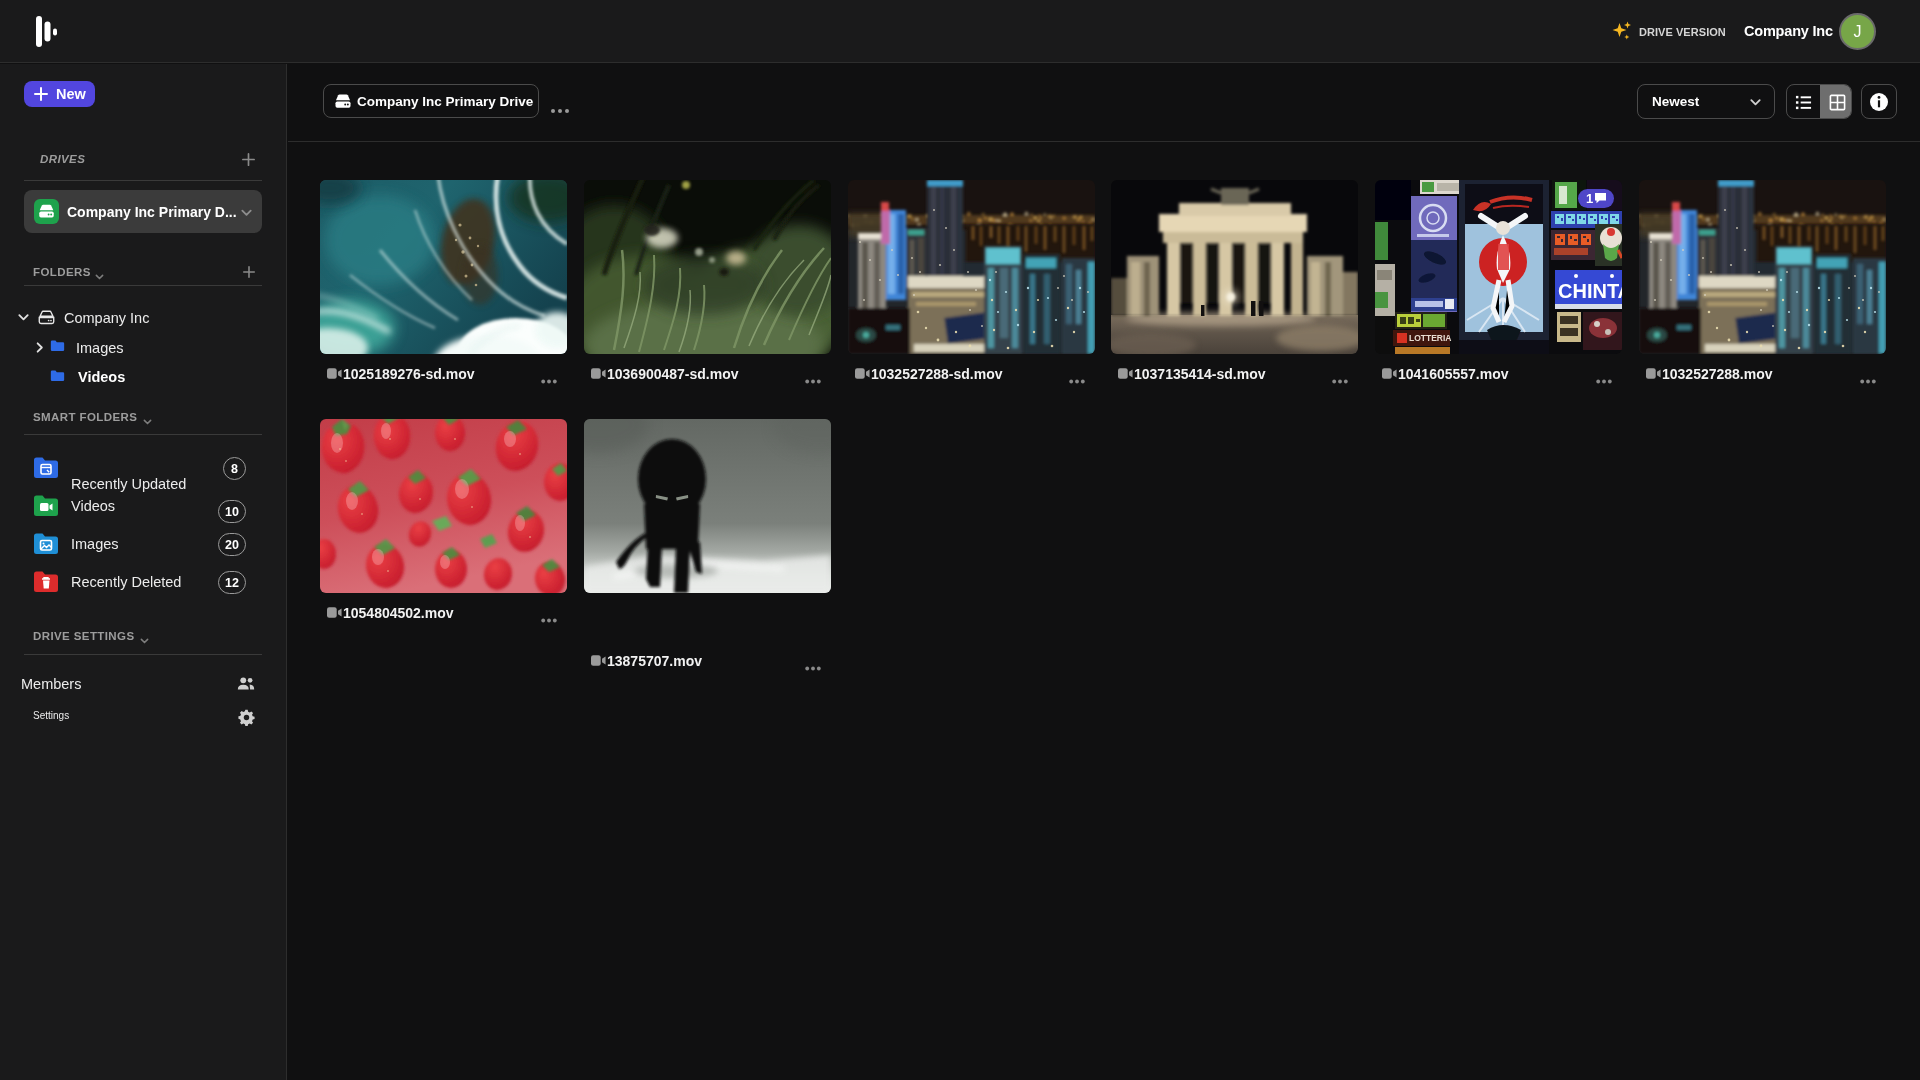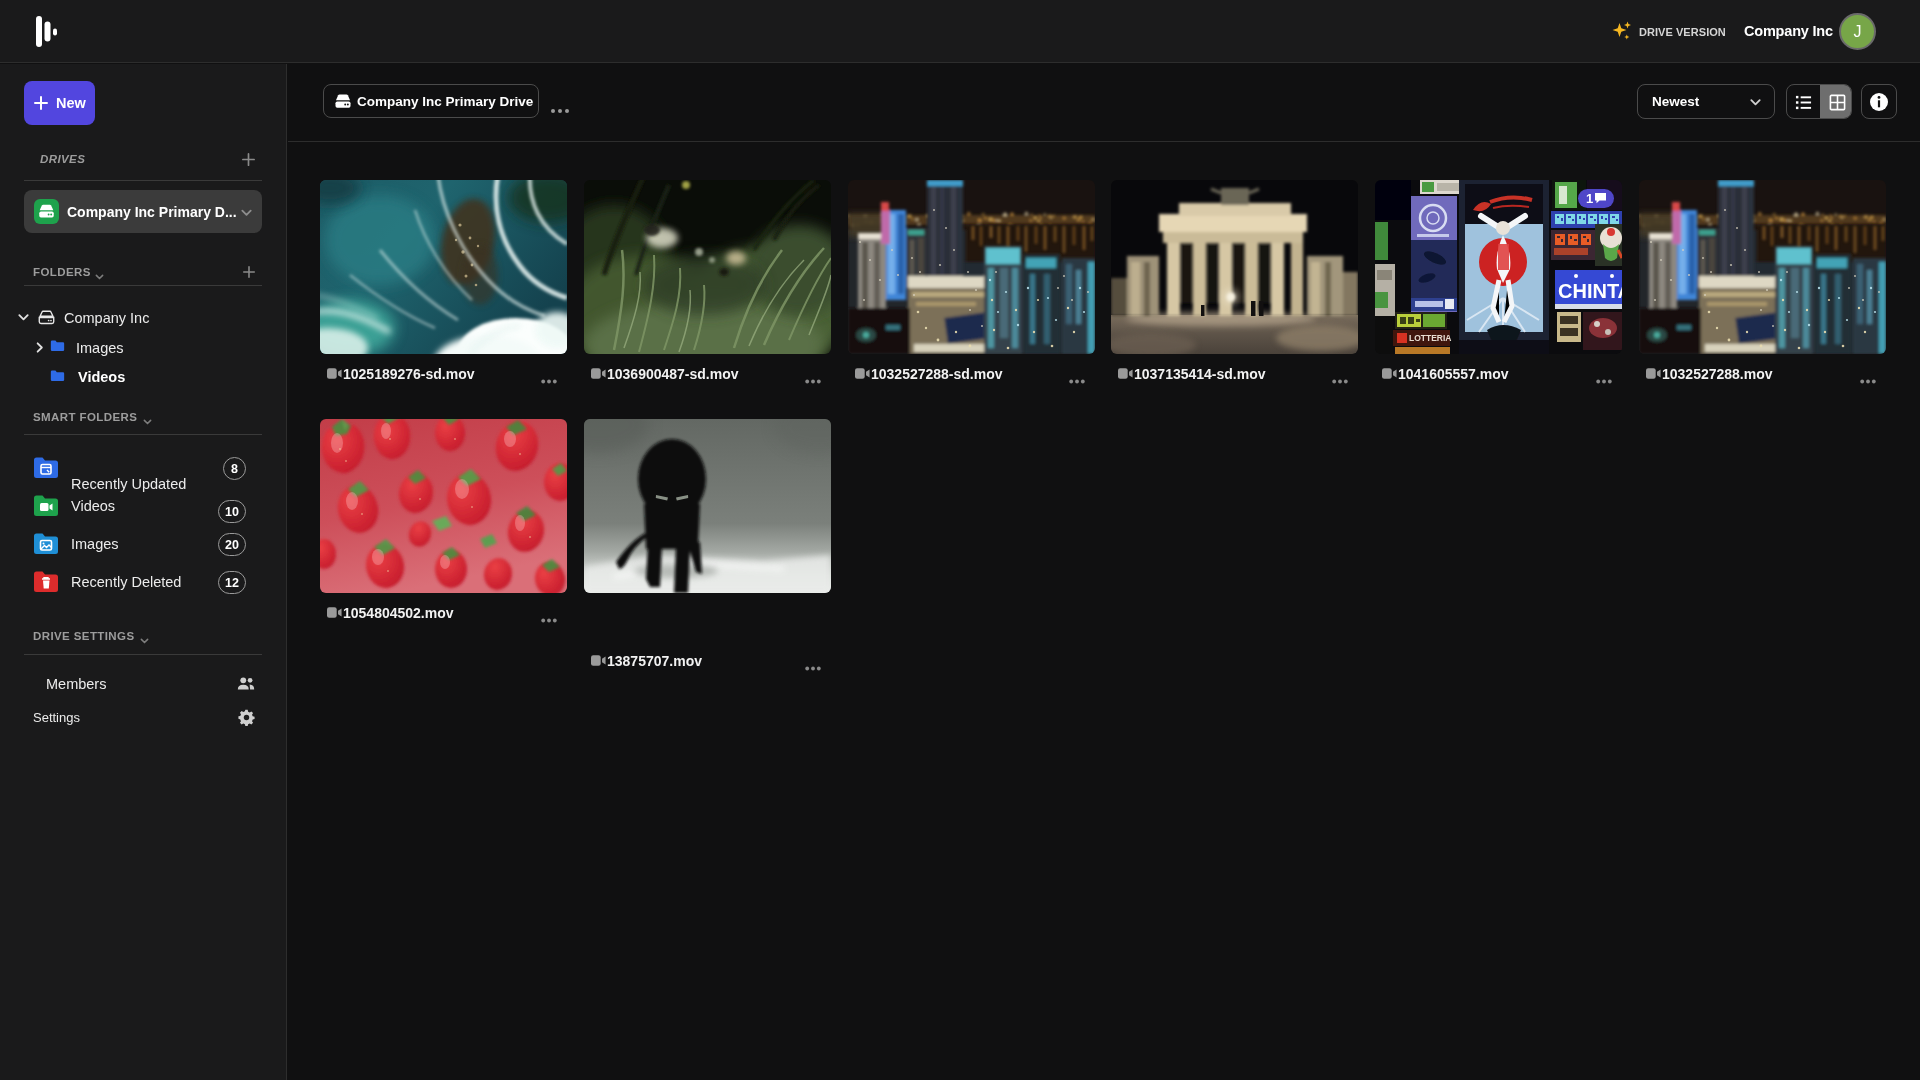--- a/index.html
+++ b/index.html
@@ -4,21 +4,21 @@
 <style>
 * { margin:0; padding:0; box-sizing:border-box; }
 html,body { width:1920px; height:1080px; background:#101011; font-family:"Liberation Sans", sans-serif; overflow:hidden; }
 .abs { position:absolute; }
 #topbar { position:absolute; left:0; top:0; width:1920px; height:63px; background:#1a1a1b; border-bottom:1px solid #2d2d2d; }
 #sidebar { position:absolute; left:0; top:64px; width:287px; height:1016px; background:#1a1a1b; border-right:1px solid #2d2d2d; }
 #main { position:absolute; left:288px; top:64px; width:1632px; height:1016px; background:#101011; }
 #mainhead { position:absolute; left:288px; top:64px; width:1632px; height:78px; border-bottom:1px solid #2d2d2d; }
 .sechead { font-size:11.5px; font-weight:700; letter-spacing:0.4px; color:#9d9d9d; }
 .divider { position:absolute; left:24px; width:238px; height:1px; background:#3a3a3a; }
-.newbtn { position:absolute; left:24px; top:17px; width:71px; height:44px; background:#5246df; border-radius:8px; color:#fff; display:flex; align-items:center; justify-content:center; gap:7px; font-size:14.5px; font-weight:600; }
+.newbtn { position:absolute; left:24px; top:17px; width:71px; height:26px; background:#5246df; border-radius:8px; color:#fff; display:flex; align-items:center; justify-content:center; gap:7px; font-size:14.5px; font-weight:600; }
 .pill { position:absolute; height:23px; border:1.5px solid #9a9a9a; border-radius:12px; color:#fff; font-size:12.5px; font-weight:700; display:flex; align-items:center; justify-content:center; }
 .caption { position:absolute; width:247px; height:20px; color:#f2f2f2; font-size:14px; font-weight:700; }
 .cap-ic { position:absolute; left:7px; top:3px; }
 .cap-tx { position:absolute; left:23px; top:2px; white-space:nowrap; }
 .cap-dots { position:absolute; right:10px; top:7px; }
 .thumb { position:absolute; width:247px; height:174px; border-radius:6px; overflow:hidden; }
 </style>
 </head>
 <body>
 <div id="main"></div>
@@ -120,28 +120,28 @@
       </svg>
   </div>
   <div class="abs" style="left:71px; top:510px; color:#ececec; font-size:14.5px;text-align:center;">Recently Deleted</div>
   <div class="pill" style="left:218px; top:507px; width:28px;">12</div>
 
   <div class="abs sechead" style="left:33px; top:566px;">DRIVE SETTINGS</div>
   <svg class="abs" style="left:139px; top:571px;" width="11" height="11" viewBox="0 0 14 14">
       <path d="M3 5.5l4 4 4-4" stroke="#7d7d7d" stroke-width="2" fill="none" stroke-linecap="round"></path>
     </svg>
   <div class="divider" style="top:590px;"></div>
-  <div class="abs" style="left:46px; top:612px; color:#ececec; font-size:14.5px;">Members</div>
+  <div class="abs" style="left:21px; top:612px; color:#ececec; font-size:14.5px;">Members</div>
   <svg class="abs" style="left:236px; top:611px;" width="20" height="17" viewBox="0 0 22 18">
     <circle cx="8" cy="5.5" r="3.2" fill="#cfcfcf"></circle>
       <path d="M2 15.5 Q2 10.5 8 10.5 Q14 10.5 14 15.5 Z" fill="#cfcfcf"></path>
     <circle cx="15.5" cy="5.5" r="2.6" fill="#cfcfcf"></circle>
       <path d="M15 10.2 Q20 10.5 20 15.5 L15.5 15.5" fill="#cfcfcf"></path>
   </svg>
-  <div class="abs" style="left:33px; top:646px; color:#ececec; font-size:13px;">Settings</div>
+  <div class="abs" style="left:33px; top:646px; color:#ececec; font-size:10px;">Settings</div>
   <svg class="abs" style="left:238px; top:645px;" width="17" height="17" viewBox="0 0 20 20">
     <path fill="#cfcfcf" d="M8.6 1h2.8l.5 2.2 1.9.8 1.9-1.2 2 2-1.2 1.9.8 1.9 2.2.5v2.8l-2.2.5-.8 1.9 1.2 1.9-2 2-1.9-1.2-1.9.8-.5 2.2H8.6l-.5-2.2-1.9-.8-1.9 1.2-2-2 1.2-1.9-.8-1.9L.5 11.4V8.6l2.2-.5.8-1.9L2.3 4.3l2-2 1.9 1.2 1.9-.8z"></path>
     <circle cx="10" cy="10" r="3.2" fill="#1d1d1d"></circle>
   </svg>
 </div>
 <div id="mainhead"></div>
 <div id="topbar">
   <svg class="abs" style="left:36px; top:16px;" width="22" height="31" viewBox="0 0 22 31">
     <rect x="0" y="0" width="6" height="31" rx="3" fill="#fff"></rect>
     <rect x="8.5" y="5.5" width="6" height="20" rx="3" fill="#fff"></rect>

